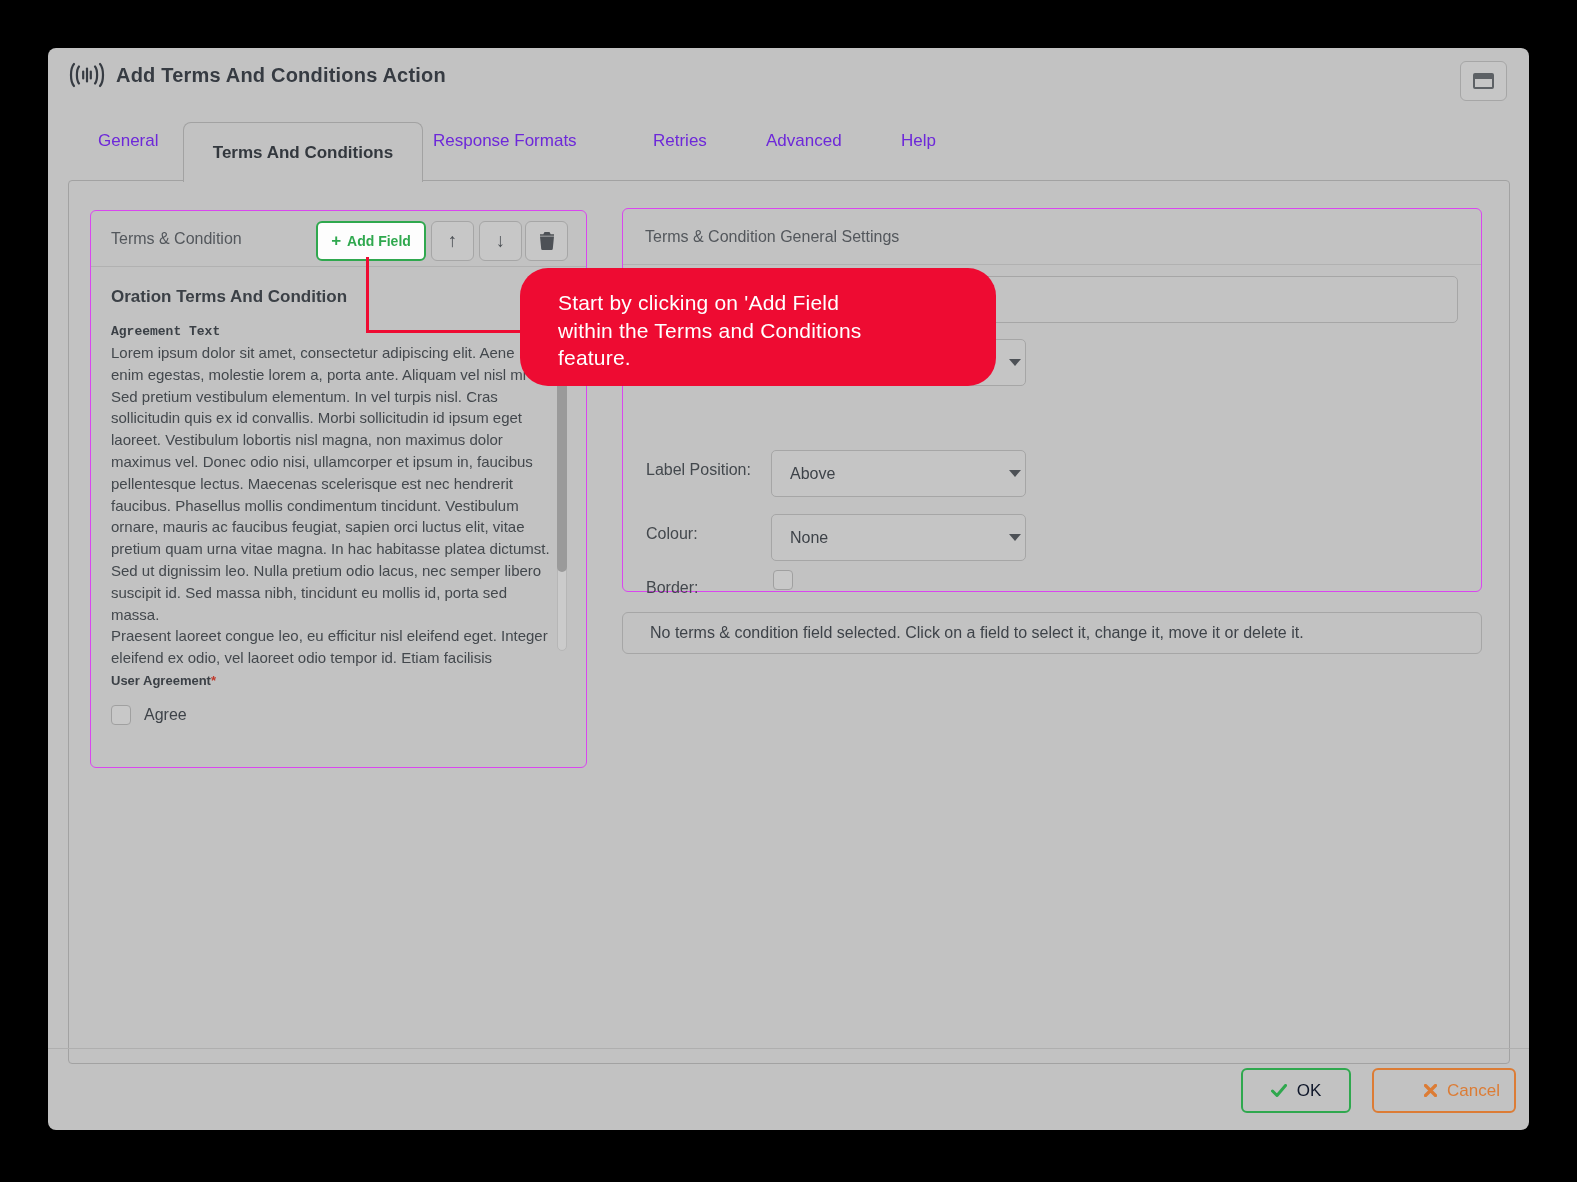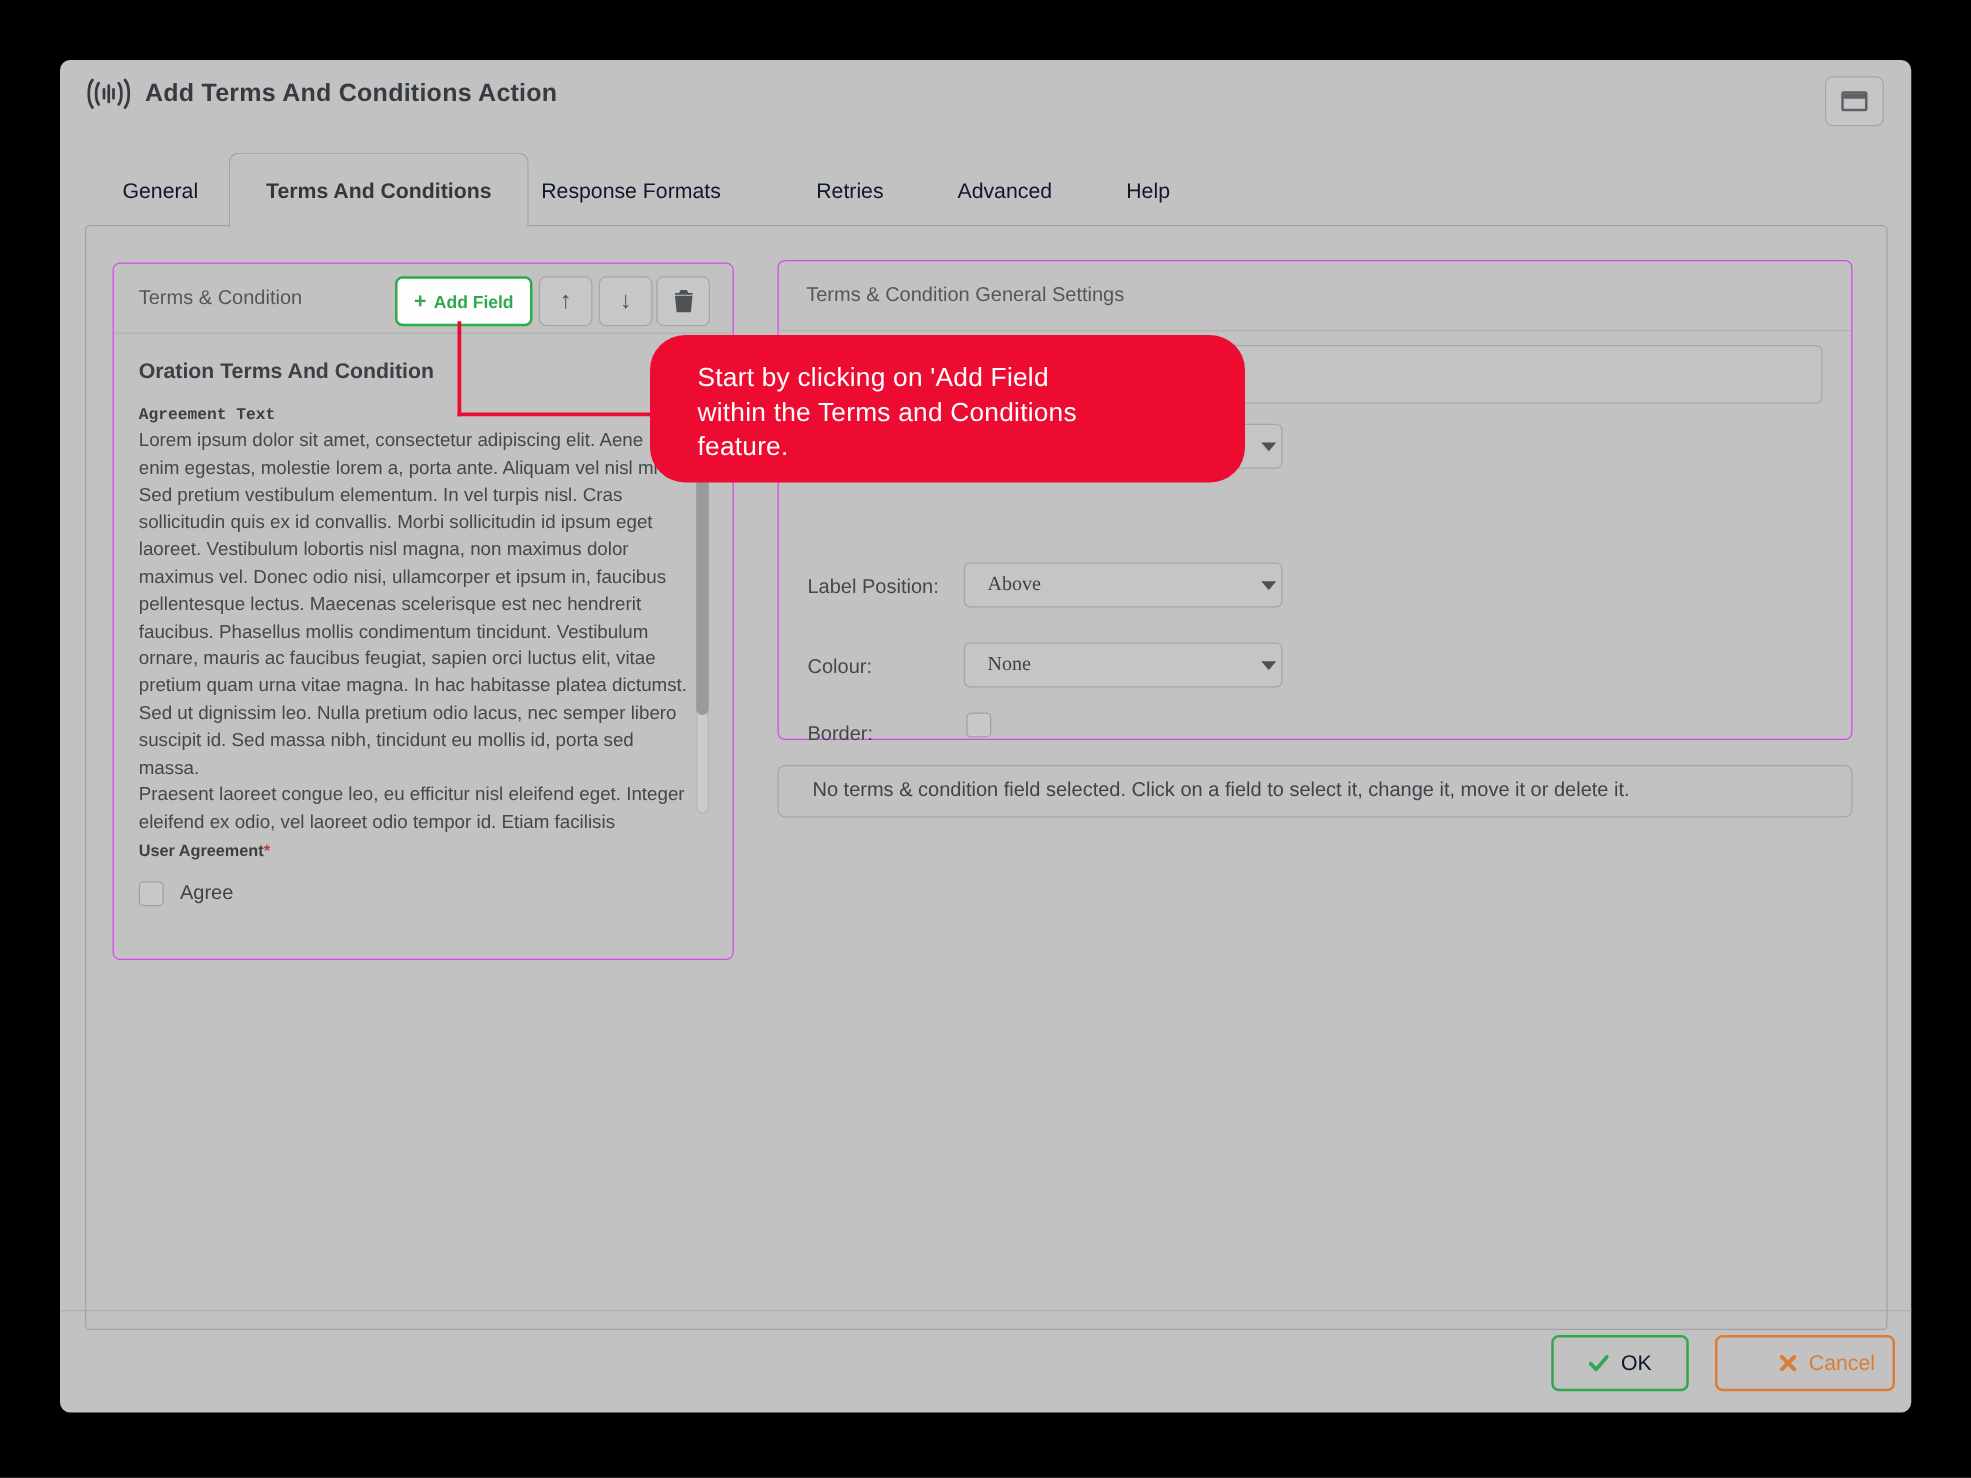--- a/index.html
+++ b/index.html
@@ -12,21 +12,21 @@
   
   .title-row { position:absolute; left:20px; top:14px; display:flex; align-items:center; gap:10px; }
   .app-title { font-size:20px; font-weight:bold; color:#363b42; letter-spacing:.2px; }
   .max-btn { position:absolute; left:1412px; top:13px; width:47px; height:40px;
     border:1px solid #a6a6a6; border-radius:6px; background:#c6c6c6;
     display:flex; align-items:center; justify-content:center; cursor:pointer; }
   .max-glyph { width:21px; height:16px; border:2px solid #5d6165; border-radius:2px; }
   .max-glyph::before { content:""; display:block; height:4px; background:#5d6165; }
 
   
-  .tab-label { position:absolute; top:95px; font-size:17px; color:#0f172a; cursor:pointer; }
+  .tab-label { position:absolute; top:83px; font-size:17px; color:#6d28d9; cursor:pointer; }
   .tab-active { position:absolute; left:135px; top:74px; width:240px; height:60px;
     background:#c2c2c2; border:1px solid #a2a2a2; border-bottom:none;
     border-radius:8px 8px 0 0; z-index:2; display:flex; align-items:center; justify-content:center;
     font-size:17px; font-weight:bold; color:#33383e; cursor:pointer; }
   .content-panel { position:absolute; left:20px; top:132px; width:1442px; height:884px;
     border:1px solid #a2a2a2; border-radius:4px; }
 
   
   .panel { position:absolute; border:1px solid #d946ef; border-radius:6px; }
   .panel-header { position:absolute; left:0; top:0; width:100%; height:56px;
@@ -52,23 +52,23 @@
     background:#9a9a9a; border-radius:5px; cursor:pointer; }
   .req { color:#c0392b; font-size:13px; vertical-align:top; }
   .checkbox { width:20px; height:20px; background:#c8c8c8; border:1px solid #a0a0a0;
     border-radius:4px; cursor:pointer; }
 
   
   .right-panel { left:574px; top:160px; width:860px; height:384px; }
   .text-input { position:absolute; left:148px; top:67px; width:687px; height:47px;
     background:#c3c3c3; border:1px solid #a6a6a6; border-radius:5px;
     display:flex; align-items:center; padding-left:17px; font-size:16px; color:#3e4349; }
-  .select { position:absolute; width:255px; height:36px; background:#c5c5c5;
+  .select { position:absolute; width:255px; height:47px; background:#c5c5c5;
     border:1px solid #a6a6a6; border-radius:5px; display:flex; align-items:center;
-    padding:0 4px 0 18px; font-size:16px; color:#3e4349; cursor:pointer;font-family:Liberation Serif, serif; }
+    padding:0 4px 0 18px; font-size:16px; color:#3e4349; cursor:pointer; }
   .select .caret { margin-left:auto; width:0; height:0; border-left:6px solid transparent;
     border-right:6px solid transparent; border-top:7px solid #4d5156; }
   .field-label { position:absolute; left:23px; font-size:16px; color:#43484d; }
 
   
   .message-box { position:absolute; left:574px; top:564px; width:860px; height:42px;
     border:1px solid #a6a6a6; border-radius:6px; display:flex; align-items:center; }
   .message-box span { margin-left:27px; font-size:16px; color:#3e4349; }
 
   

